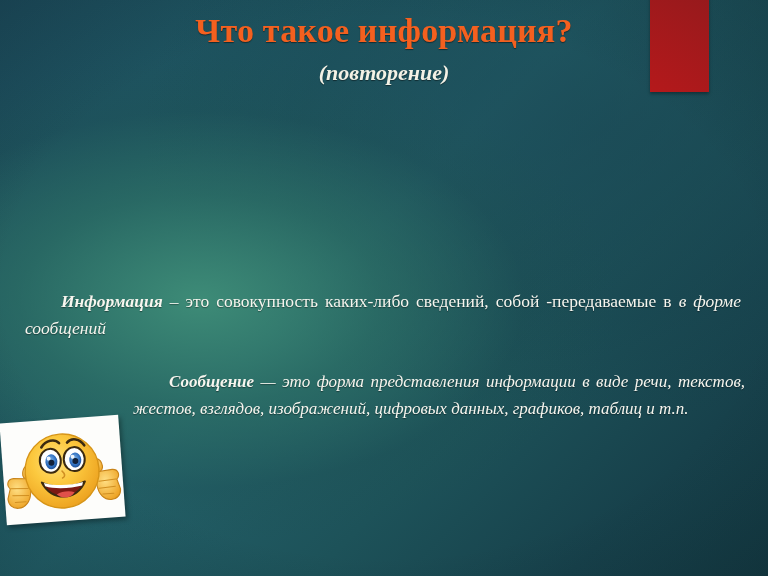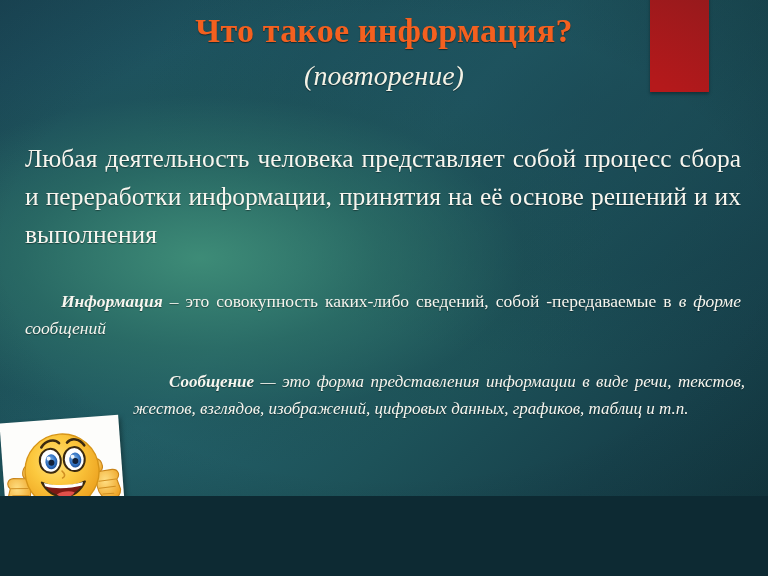--- a/index.html
+++ b/index.html
@@ -3,21 +3,21 @@
 <meta charset="utf-8">
 <style>
   html, body {
     margin: 0;
     padding: 0;
     background: #0d2a33;
   }
   #slide {
     position: relative;
     width: 768px;
-    height: 496px;
+    height: 576px;
     overflow: hidden;
     font-family: "Liberation Serif", "DejaVu Serif", serif;
     background:
       radial-gradient(ellipse 62% 48% at 26% 52%, rgba(63,142,120,0.95) 0%, rgba(47,116,102,0.62) 38%, rgba(30,80,77,0.18) 68%, rgba(22,62,68,0) 88%),
       radial-gradient(ellipse 70% 60% at 78% 22%, rgba(24,66,80,0.55) 0%, rgba(20,58,72,0.25) 55%, rgba(20,58,72,0) 85%),
       linear-gradient(135deg, #1d4c5d 0%, #1e5560 22%, #236069 45%, #1d5259 66%, #17414b 85%, #143a43 100%);
   }
   
   #slide::after {
     content: "";
@@ -50,22 +50,22 @@
     color: #f4601f;
     text-shadow: 0 1px 1px rgba(0,0,0,0.45);
     z-index: 3;
   }
   .subtitle {
     position: absolute;
     left: 0;
     top: 60px;
     width: 768px;
     text-align: center;
-    font-size: 28px;
-    font-weight: normal;
+    font-size: 22px;
+    font-weight: bold;
     font-style: italic;
     color: #f3f2e6;
     text-shadow: 0 1px 1px rgba(0,0,0,0.45);
     z-index: 3;
   }
 
   .para {
     position: absolute;
     color: #f7f6ef;
     text-align: justify;
@@ -116,21 +116,20 @@
 <body>
 
 <div id="slide">
 
   <div class="red-block"></div>
 
   <div class="title">Что такое информация?</div>
 
   <div class="subtitle">(повторение)</div>
 
-  <div class="para para-main">Любая деятельность человека представляет собой процесс сбора и переработки информации, принятия на её основе решений и их выполнения</div>
 
   <div class="para para-info">
     <span class="b-i">Информация</span>
     <span>– это совокупность каких-либо сведений, собой -передаваемые в </span><span class="i">в форме сообщений</span>
   </div>
 
   <div class="para para-msg">
     <span class="b-i">Сообщение</span>
     <span>— это форма представления информации в виде речи, текстов, жестов, взглядов, изображений, цифровых данных, графиков, таблиц и т.п.</span>
   </div>

